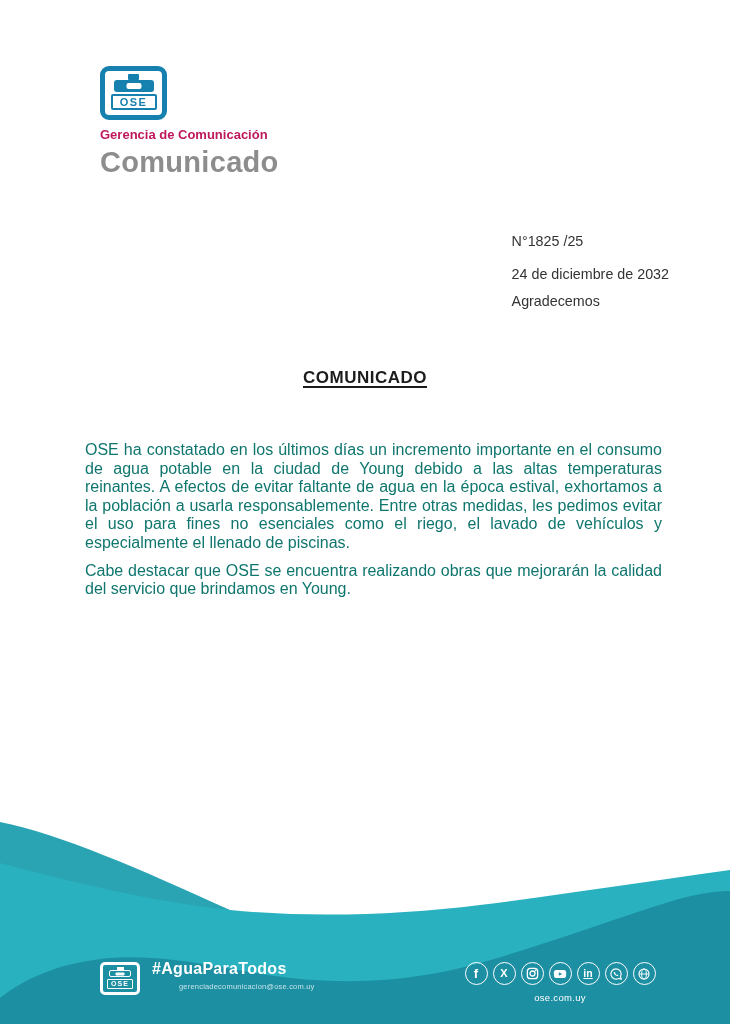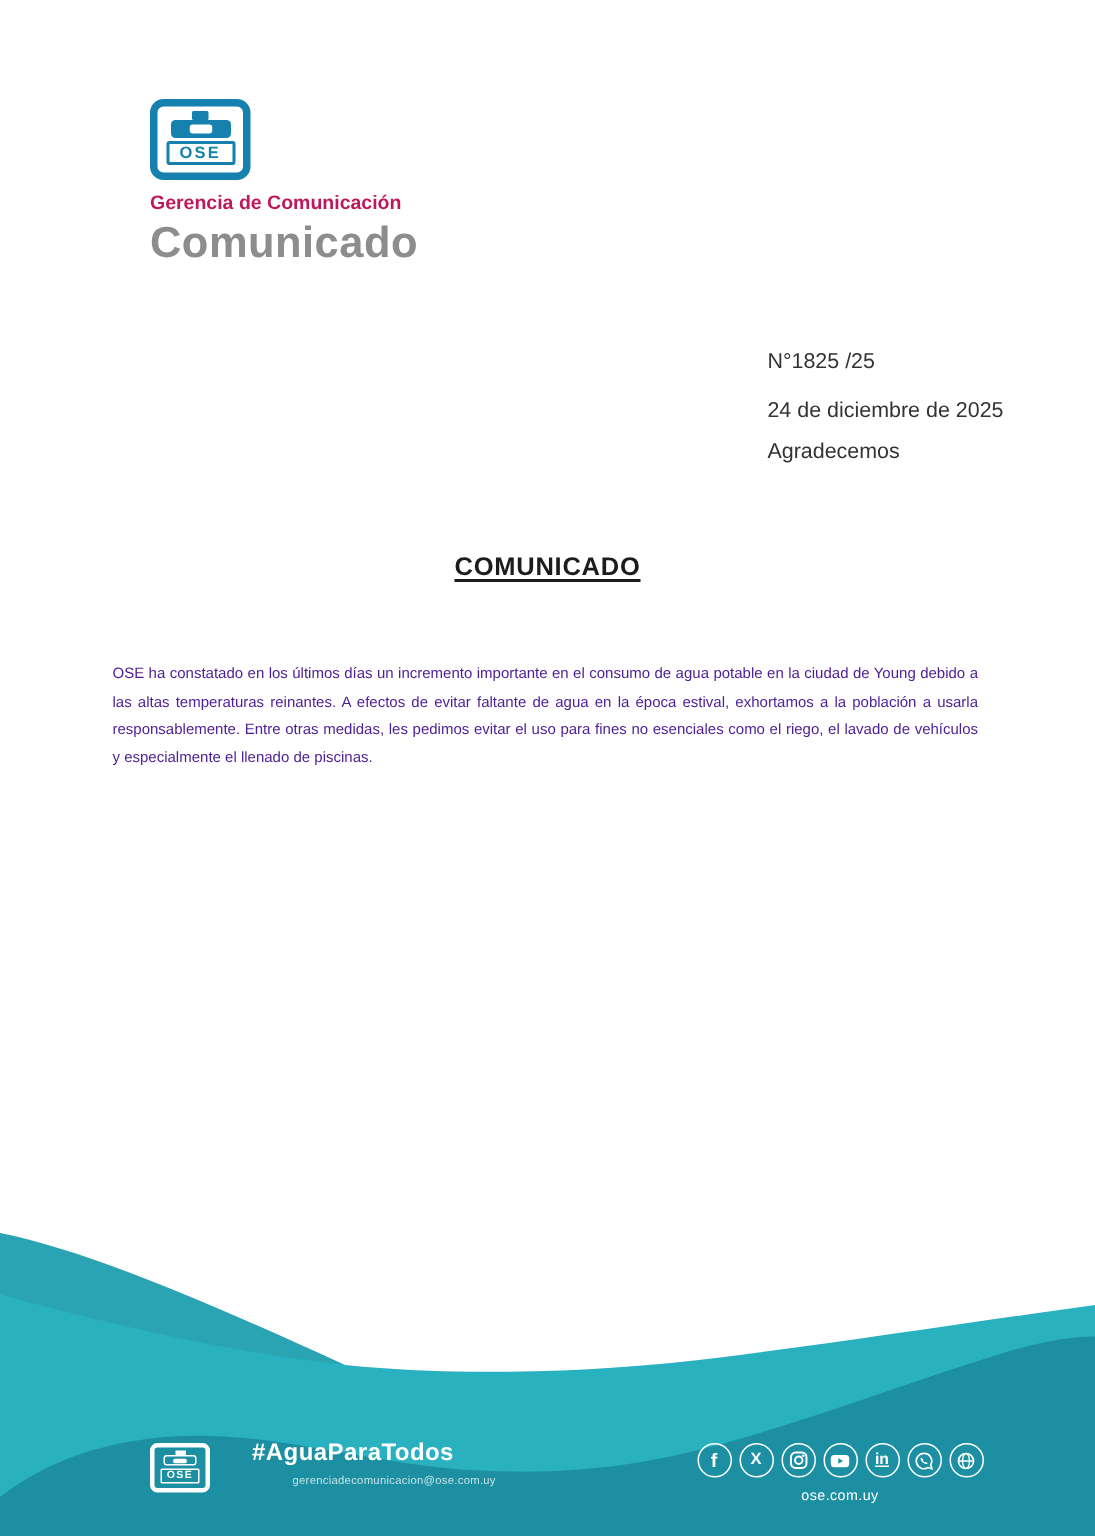--- a/index.html
+++ b/index.html
@@ -41,28 +41,28 @@
 
   
   .title {
     position: absolute; top: 368px; left: 0; width: 100%;
     text-align: center; font-size: 17px; font-weight: bold; color: #1c1c1c;
     letter-spacing: 0.5px;
   }
   .title span { text-decoration: underline; text-underline-offset: 3px; text-decoration-thickness: 1.5px; }
 
   
-  .bodytext { position: absolute; top: 441px; left: 75px; width: 577px; font-size: 10px; line-height: 18.6px; color: #4c1d95; text-align: justify; }
+  .bodytext { position: absolute; top: 441px; left: 85px; width: 577px; font-size: 16px; line-height: 18.6px; color: #0f766e; text-align: justify; }
   .bodytext p + p { margin-top: 9px; }
 
   
   .footer { position: absolute; left: 0; bottom: 0; width: 730px; height: 230px; }
   .footer svg.waves { position: absolute; inset: 0; display: block; }
 
-  .f-left { position: absolute; left: 100px; top: 166px; display: flex; gap: 28px; align-items: flex-start; }
+  .f-left { position: absolute; left: 100px; top: 166px; display: flex; gap: 12px; align-items: flex-start; }
   .flogo {
     width: 40px; height: 33px; border: 3px solid #fff; border-radius: 5px; padding-top: 2px; margin-top: 2px;
   }
   .flogo-cap { width: 7px; height: 3px; background: #fff; margin: 0 auto; }
   .flogo-bar { width: 22px; height: 7px; border: 1.5px solid #fff; border-radius: 2px; margin: 0 auto; position: relative; }
   .flogo-bar-inner { position: absolute; left: 50%; top: 50%; transform: translate(-50%,-50%); width: 9px; height: 3px; background: #fff; border-radius: 1px; }
   .flogo-osebox {
     width: 26px; height: 10px; border: 1.5px solid #fff; border-radius: 1px; margin: 1.5px auto 0;
     display: flex; align-items: center; justify-content: center;
     font-size: 7px; font-weight: bold; color: #fff; letter-spacing: 1px;
@@ -92,30 +92,31 @@
         <div class="hlogo-bar-inner"></div>
       </div>
       <div class="hlogo-osebox">OSE</div>
     </div>
     <div class="dept">Gerencia de Comunicación</div>
     <div class="doctype">Comunicado</div>
   </div>
 
   <div class="meta">
     <p>N°1825 /25</p>
-    <p>24 de diciembre de 2025</p>
+    <p>24 de diciembre de 2032</p>
     <p>Agradecemos</p>
   </div>
 
   <div class="title">
     <span>COMUNICADO</span>
   </div>
 
   <div class="bodytext">
     <p>OSE ha constatado en los últimos días un incremento importante en el consumo de agua potable en la ciudad de Young debido a las altas temperaturas reinantes. A efectos de evitar faltante de agua en la época estival, exhortamos a la población a usarla responsablemente. Entre otras medidas, les pedimos evitar el uso para fines no esenciales como el riego, el lavado de vehículos y especialmente el llenado de piscinas.</p>
+    <p>Cabe destacar que OSE se encuentra realizando obras que mejorarán la calidad del servicio que brindamos en Young.</p>
   </div>
 
   <div class="footer">
     <svg class="waves" width="730" height="230" viewBox="0 0 730 230" preserveAspectRatio="none">
       <path d="M0 28 C60 40 140 75 230 116 C300 150 380 175 450 186 L730 230 L0 230 Z" fill="#2AA4B2"></path>
       <path d="M0 69 C70 88 150 107 230 116 C310 124 400 121 480 111 C560 101 650 87 730 76 L730 230 L0 230 Z" fill="#29B1C0"></path>
       <path d="M0 204 C30 181 65 168 110 164 C175 159 230 178 300 185 C370 191 425 184 480 169 C545 151 610 126 672 107 C700 99 718 97 730 97 L730 230 L0 230 Z" fill="#1C8FA3"></path>
     </svg>
 
     <div class="f-left">

